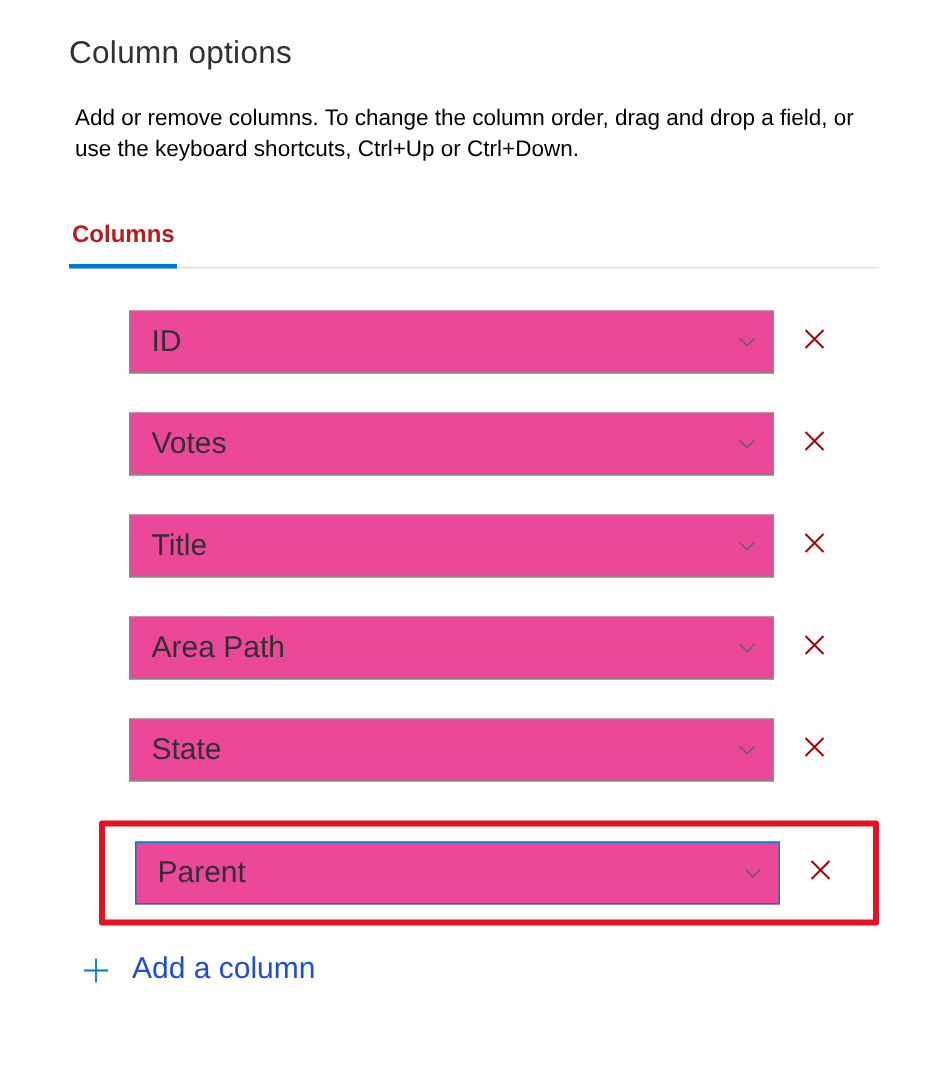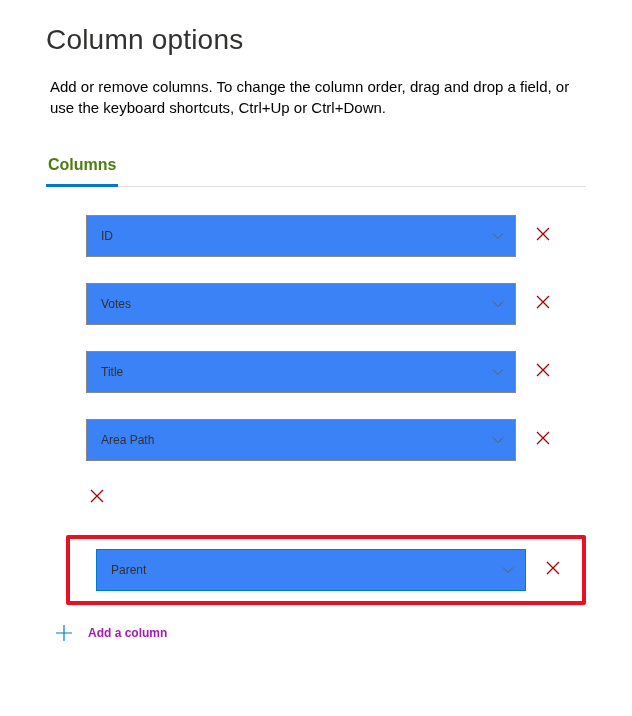--- a/index.html
+++ b/index.html
@@ -5,21 +5,21 @@
     * { box-sizing: border-box; margin: 0; padding: 0; }
     body {
       font-family: 'Segoe UI', -apple-system, sans-serif;
       background: #fff;
       color: #323130;
       width: 632px;
       height: 716px;
       padding: 24px 46px 0 46px;
     }
     .panel-title {
-      font-size: 28px;
+      font-size: 21px;
       font-weight: 300;
       color: #323130;
       margin-bottom: 20px;
       letter-spacing: 0.2px;
     }
     .helper-text {
       font-size: 15px;
       line-height: 21px;
       color: #000000;
       margin-bottom: 32px;
@@ -35,44 +35,44 @@
       font-size: 16px;
       padding: 6px 2px 10px 2px;
       cursor: pointer;
       color: #605e5c;
       font-weight: 400;
       border-bottom: 3px solid transparent;
       margin-bottom: -1px;
     }
     .tab.active {
       font-weight: 600;
-      color: #4d7c0f;
+      color: #b91c1c;
       border-bottom: 3px solid #0078d4;
     }
     .columns-list {
       padding-left: 40px;
     }
     .column-row {
       display: flex;
       align-items: center;
       gap: 16px;
       margin-bottom: 26px;
     }
     .select-box {
       flex: 0 0 430px;
       height: 42px;
       border: 1px solid #8a8886;
       display: flex;
       align-items: center;
       justify-content: space-between;
       padding: 0 10px 0 14px;
-      font-size: 12px;
+      font-size: 20px;
       color: #323130;
       cursor: pointer;
-      background: #3b82f6;
+      background: #ec4899;
     }
     .select-box.highlighted {
       border: 1px solid #0078d4;
     }
     .chevron {
       display: flex;
       align-items: center;
       justify-content: center;
     }
     .remove-btn {
@@ -85,38 +85,36 @@
     }
     .highlight-frame {
       border: 4px solid #e81123;
       border-radius: 2px;
       padding: 10px 12px 10px 20px;
       margin-left: 20px;
       margin-bottom: 18px;
       display: flex;
       align-items: center;
       gap: 16px;
-      justify-content: center;
     }
     .add-row {
       display: flex;
       align-items: center;
       gap: 14px;
       padding-left: 8px;
       cursor: pointer;
     }
     .plus-icon {
       display: flex;
       align-items: center;
       justify-content: center;
     }
     .add-label {
-      font-size: 12px;
-      color: #a21caf;
-      font-weight: bold;
+      font-size: 20px;
+      color: #1d4ed8;
     }
   </style>
 </head>
 <body>
 
 <h1 class="panel-title">Column options</h1>
 
 <p class="helper-text">Add or remove columns. To change the column order, drag and drop a field, or use the keyboard shortcuts, Ctrl+Up or Ctrl+Down.</p>
 
 <div class="tabs">
@@ -191,20 +189,28 @@
     <div class="remove-btn">
       <span>
         <svg width="18" height="18" viewBox="0 0 18 18">
             <path d="M3 3 L15 15 M15 3 L3 15" stroke="#a80000" stroke-width="1.3"></path>
           </svg>
       </span>
     </div>
   </div>
 
   <div class="column-row">
+    <div class="select-box">
+      <span>State</span>
+      <span class="chevron">
+        <svg width="14" height="14" viewBox="0 0 14 14">
+            <path d="M2 4.5 L7 9.5 L12 4.5" fill="none" stroke="#605e5c" stroke-width="1"></path>
+          </svg>
+      </span>
+    </div>
     <div class="remove-btn">
       <span>
         <svg width="18" height="18" viewBox="0 0 18 18">
             <path d="M3 3 L15 15 M15 3 L3 15" stroke="#a80000" stroke-width="1.3"></path>
           </svg>
       </span>
     </div>
   </div>
 
 </div>

